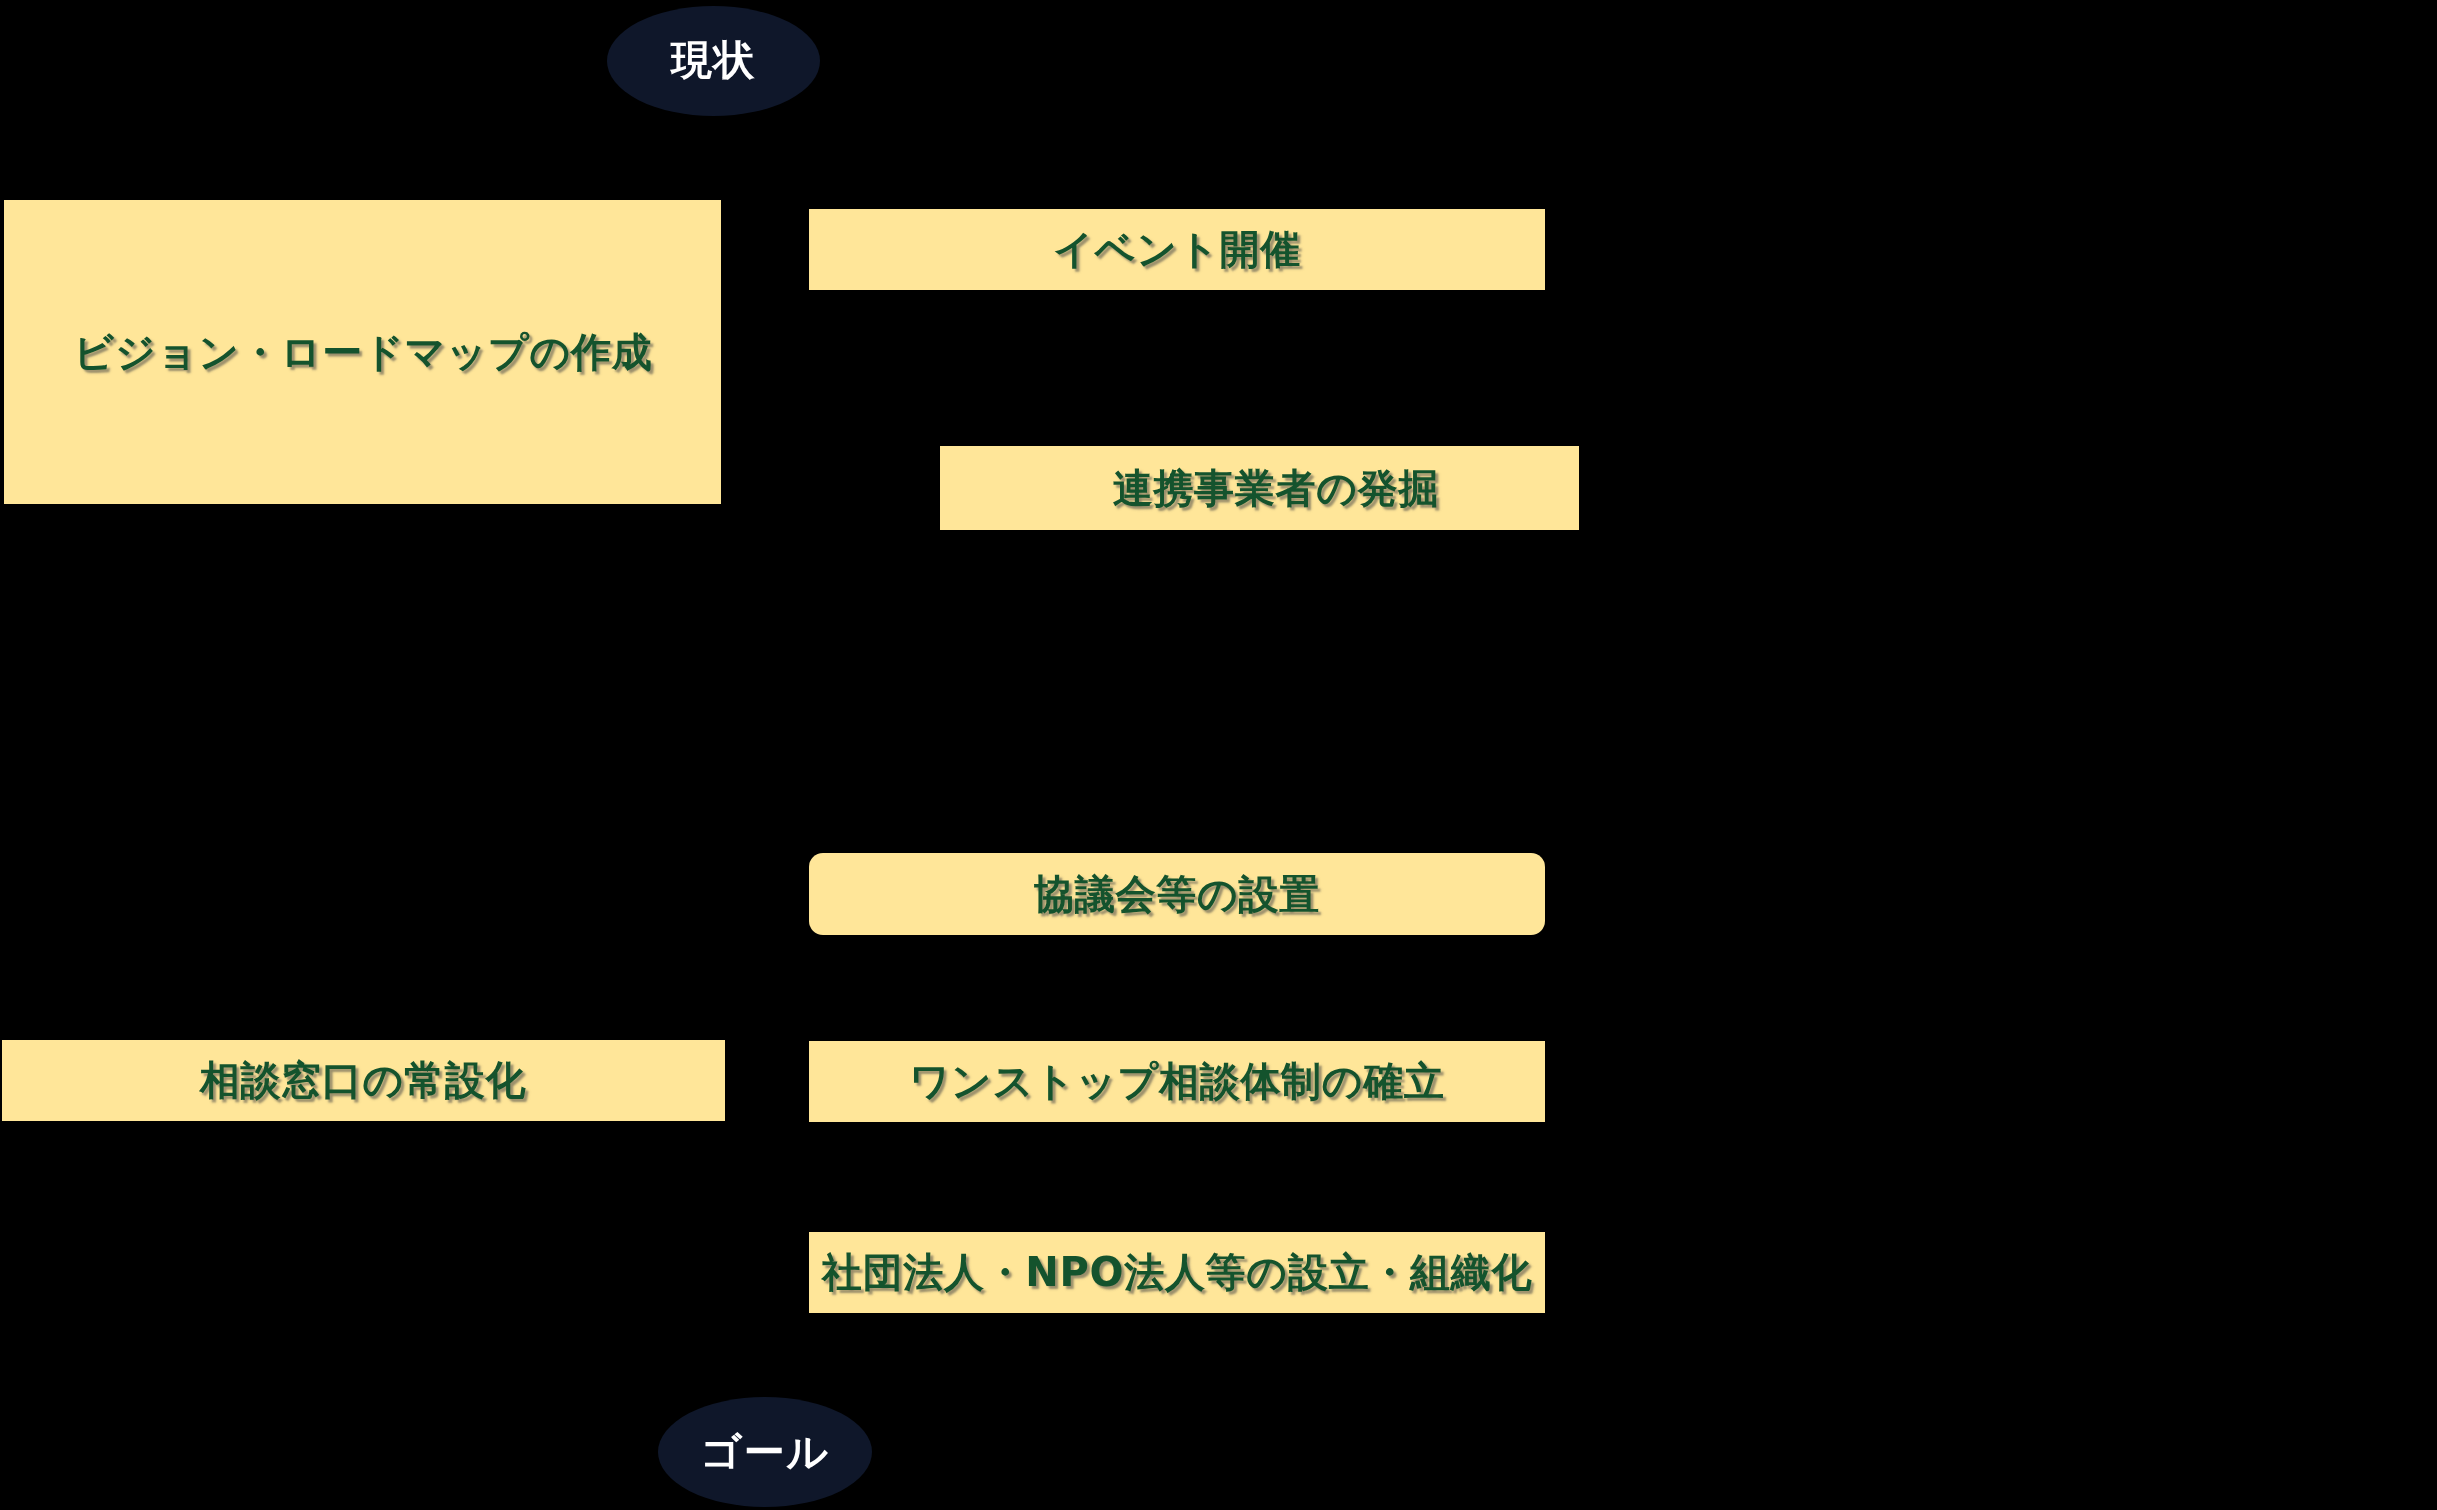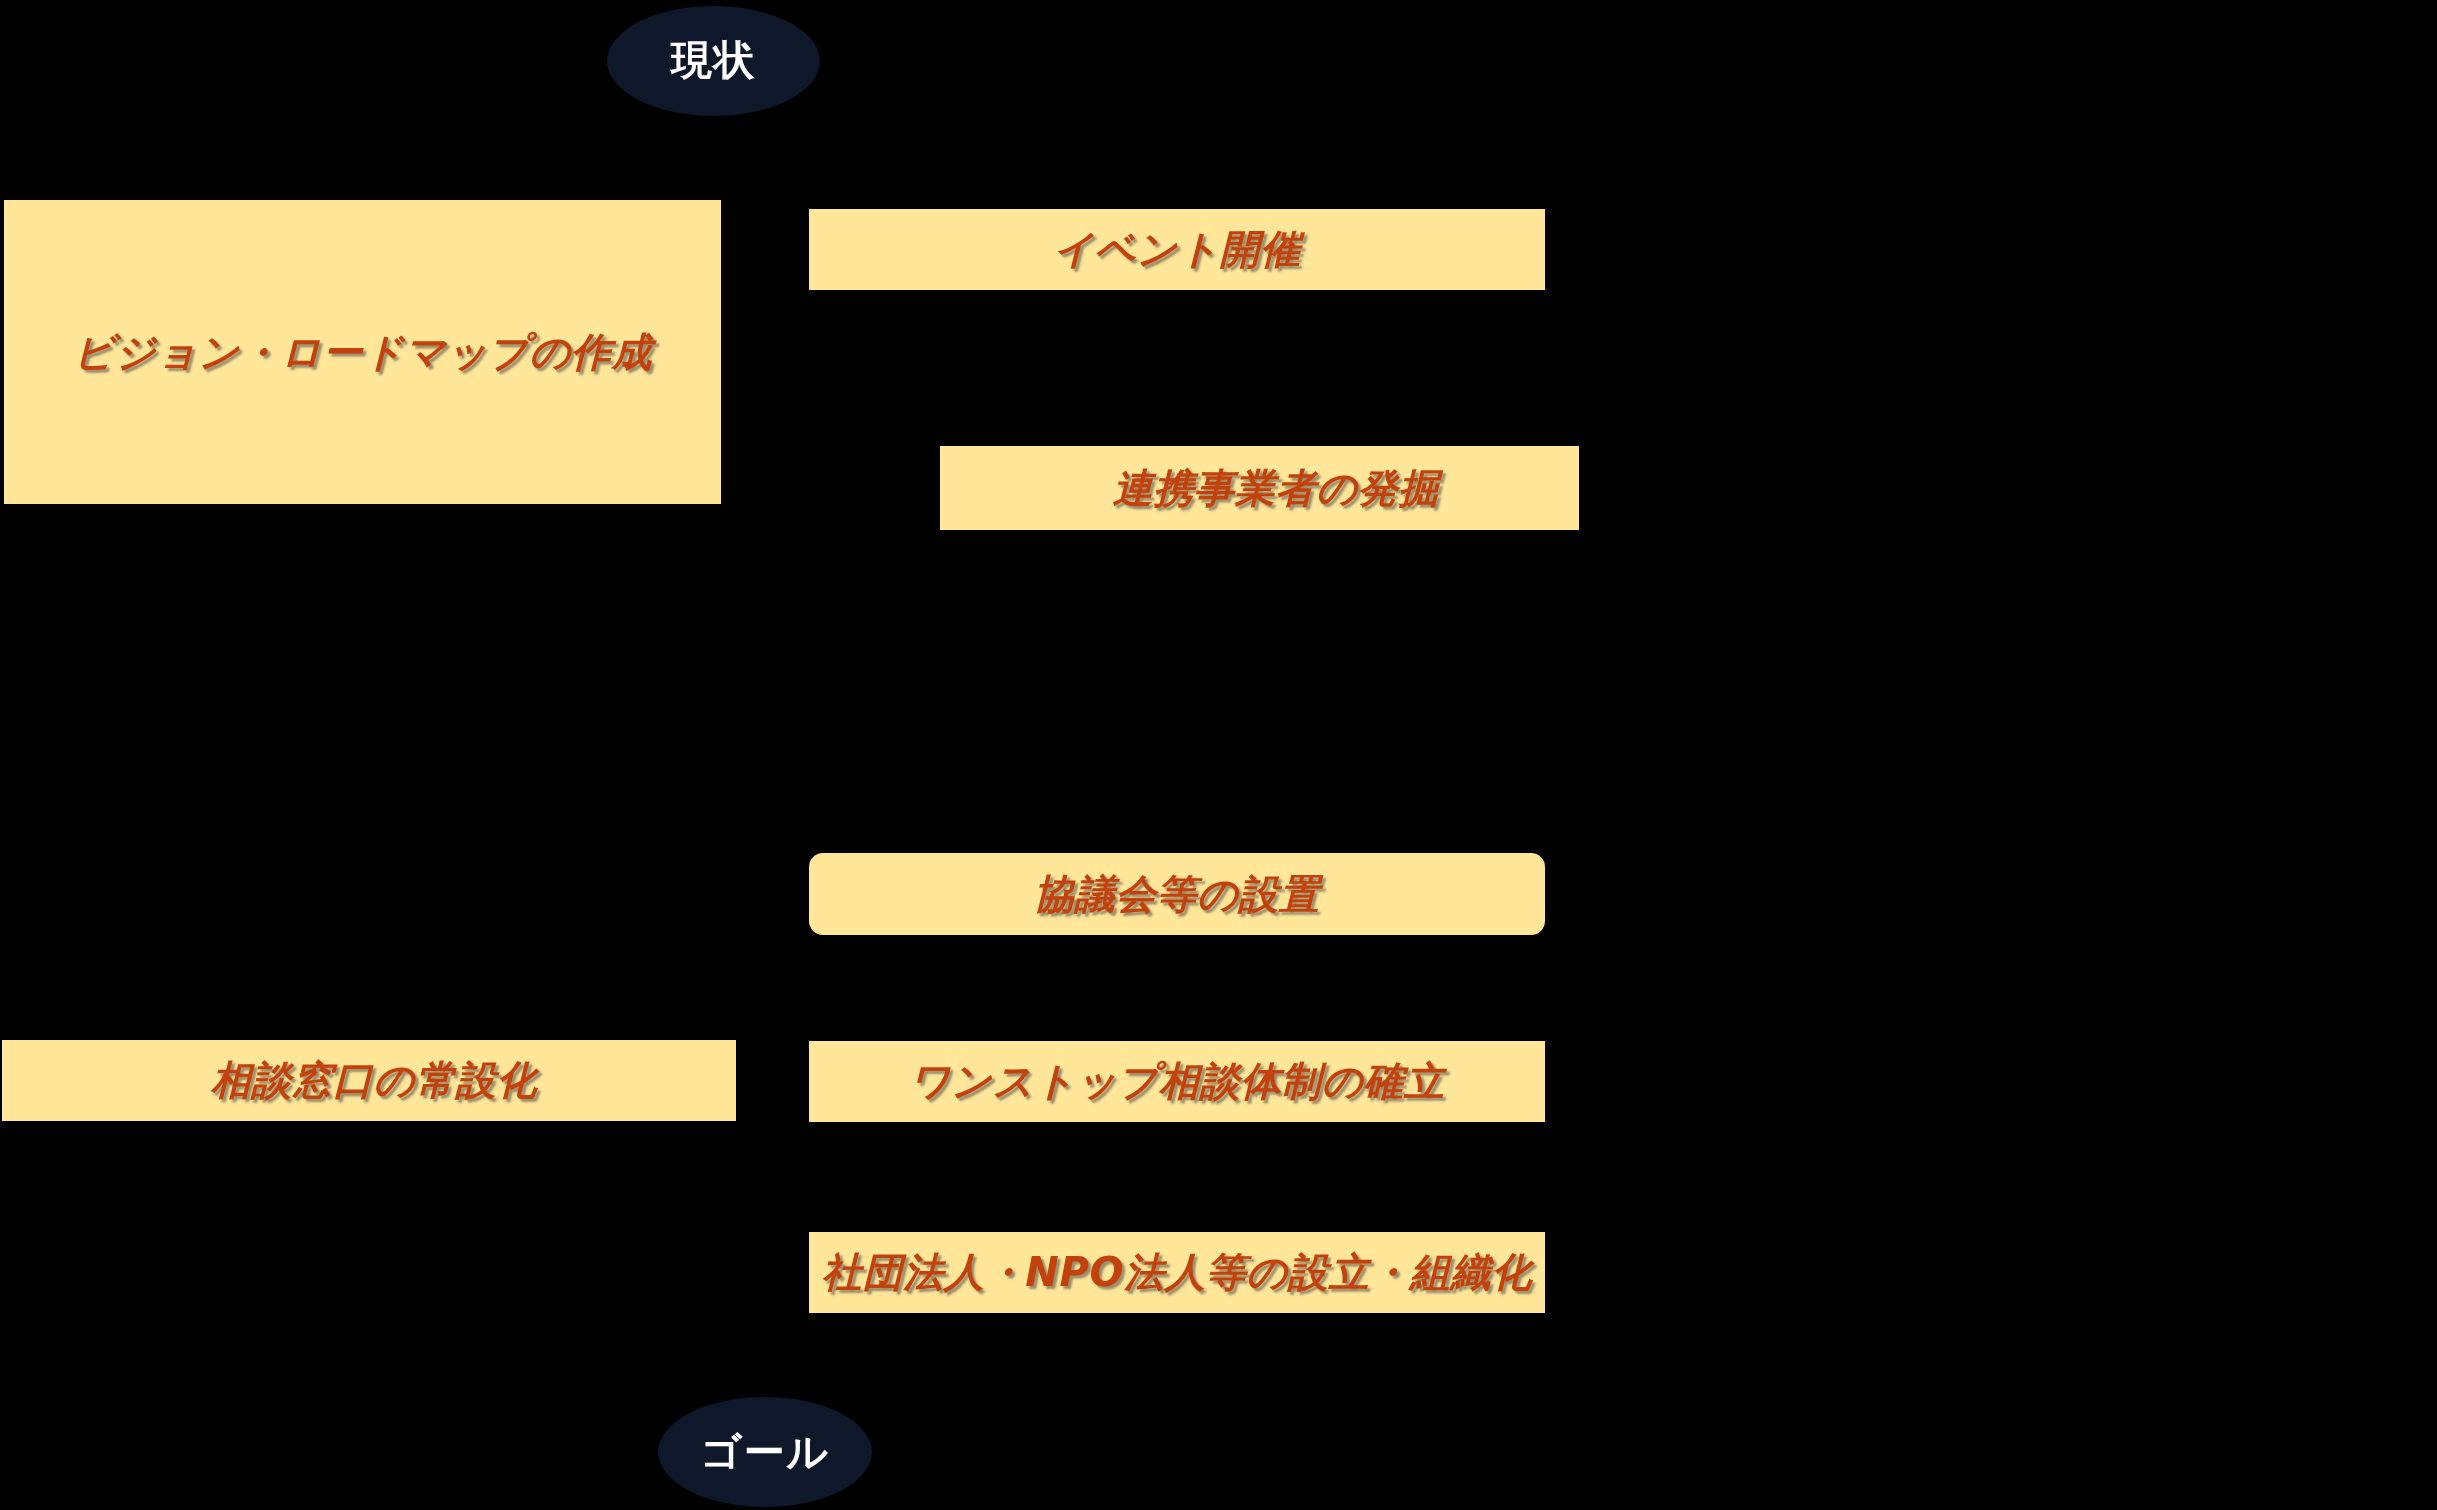--- a/index.html
+++ b/index.html
@@ -11,52 +11,51 @@
     position: relative;
     width: 2438px;
     height: 1510px;
     background: #000000;
     overflow: hidden;
     font-family: "DejaVu Sans", "Liberation Sans", sans-serif;
   }
   .node {
     position: absolute;
     background: #FFE699;
-    color: #c2410c;
+    color: #14532d;
     display: flex;
     align-items: center;
     justify-content: center;
     text-align: center;
     font-weight: bold;
     font-size: 40px;
     letter-spacing: 0.7px;
     text-shadow: 2.9px 2.9px 2.2px rgba(70, 70, 70, 0.55);
     white-space: nowrap;
-    font-style: italic;
   }
   .terminal {
     position: absolute;
     background: #0f172a;
     color: #FFFFFF;
     border-radius: 50%;
     display: flex;
     align-items: center;
     justify-content: center;
     text-align: center;
     font-weight: bold;
     font-size: 41px;
     letter-spacing: 1.5px;
     white-space: nowrap;
   }
   
   .t-start { left: 607px; top: 5.9px;    width: 213px; height: 110px; }
   .t-goal  { left: 658px; top: 1397px; width: 214px; height: 110px; }
   
   .b-vision { left: 4.4px; top: 200px;  width: 717px; height: 304px; }
-  .b-desk   { left: 1.5px; top: 1040px; width: 723px; height: 81px; padding-left: 11px; }
+  .b-desk   { left: 1.5px; top: 1040px; width: 723px; height: 81px; }
   
   .b-event    { left: 809px; top: 209px;  width: 736px; height: 81px; }
   .b-partners { left: 940px; top: 446px;  width: 606px;  height: 84px; padding-left: 33px; }
   .b-agencies { left: 1072px; top: 643px;  width: 474px;  height: 81px; }
   .b-council  { left: 809px; top: 853px; width: 736px; height: 82px; border-radius: 14px; }
   .b-onestop  { left: 809px; top: 1041px; width: 736px; height: 81px; }
   .b-incorp   { left: 809px; top: 1232px; width: 736px; height: 81px; }
 </style>
 </head>
 <body>

